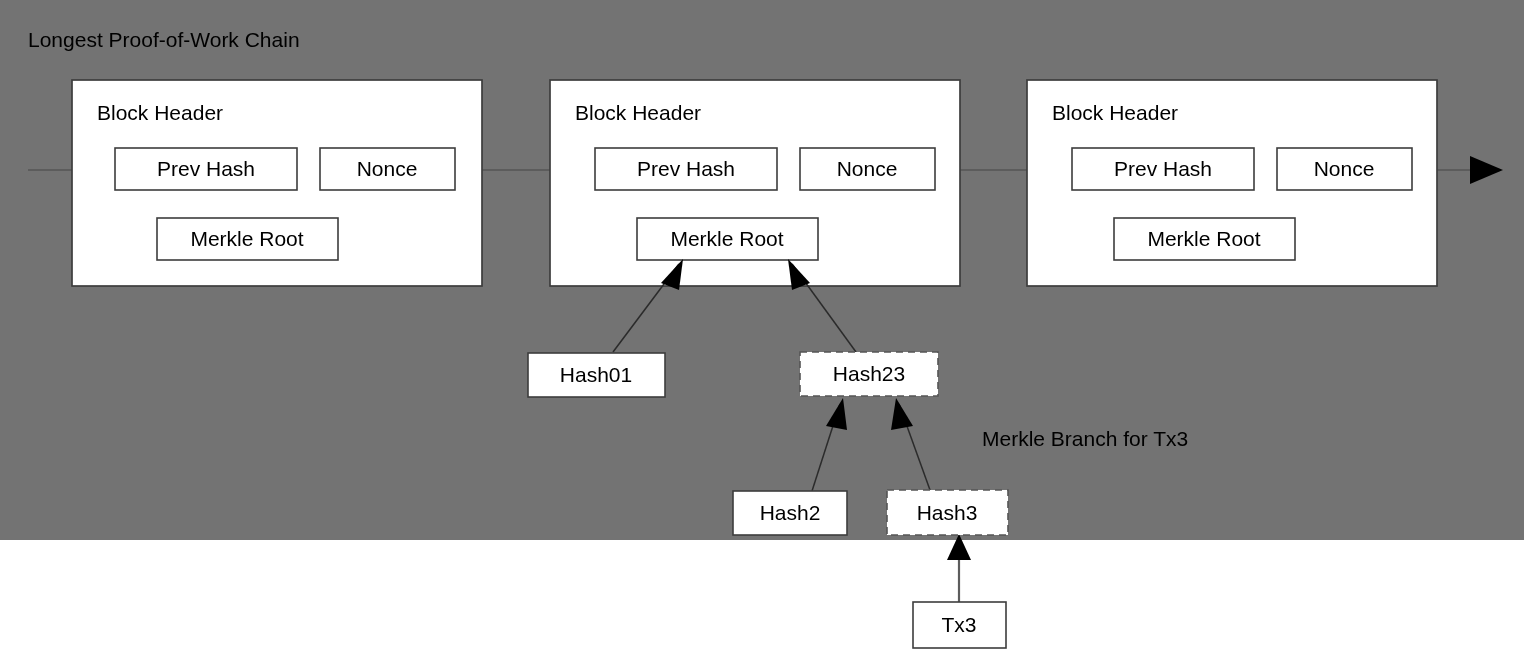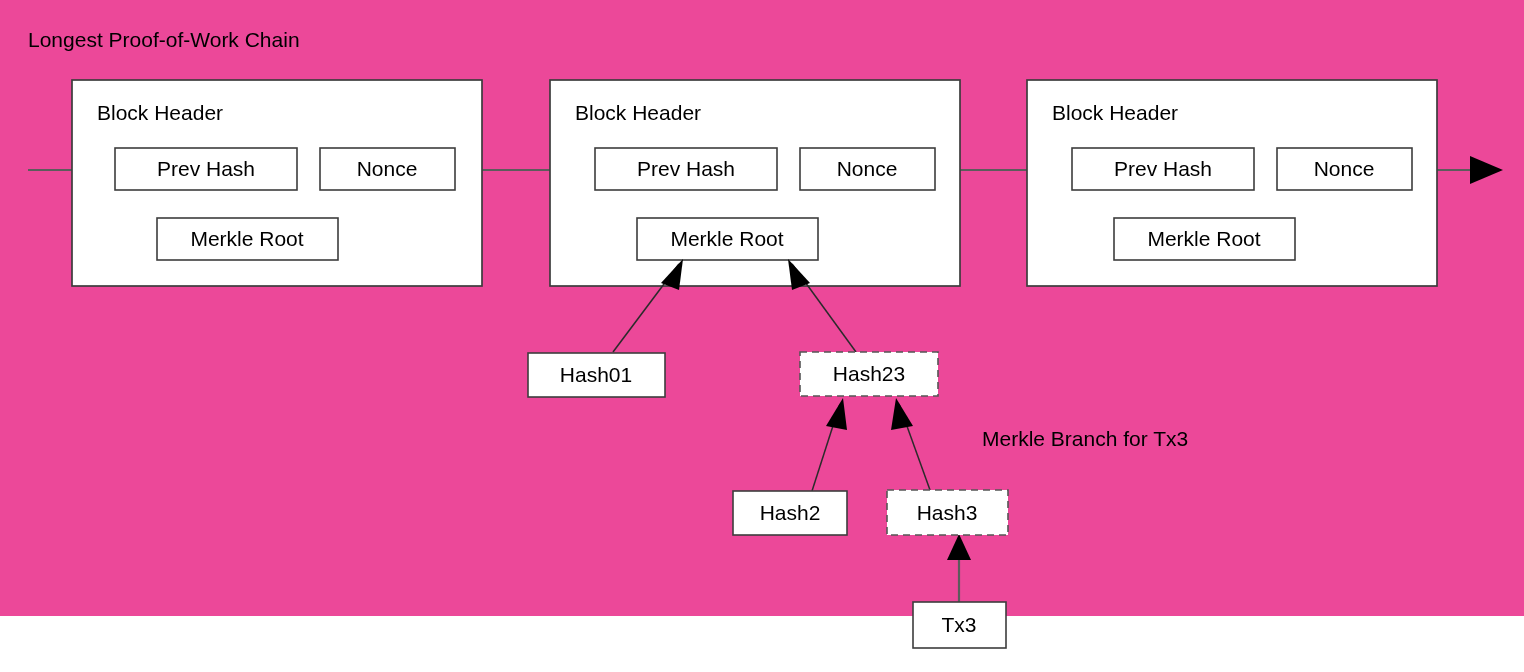--- a/index.html
+++ b/index.html
@@ -9,22 +9,22 @@
   }
   body {
     width: 1524px;
     height: 672px;
     font-family: "Liberation Sans", sans-serif;
     overflow: hidden;
   }
   #diagram-root {
     position: relative;
     width: 1524px;
-    height: 616px;
-    background: #ec4899;
+    height: 540px;
+    background: #737373;
   }
   svg.diagram-canvas {
     display: block;
     width: 1524px;
     height: 672px;
   }
   .box-solid {
     fill: #ffffff;
     stroke: #3d3d3d;
     stroke-width: 1.6;

